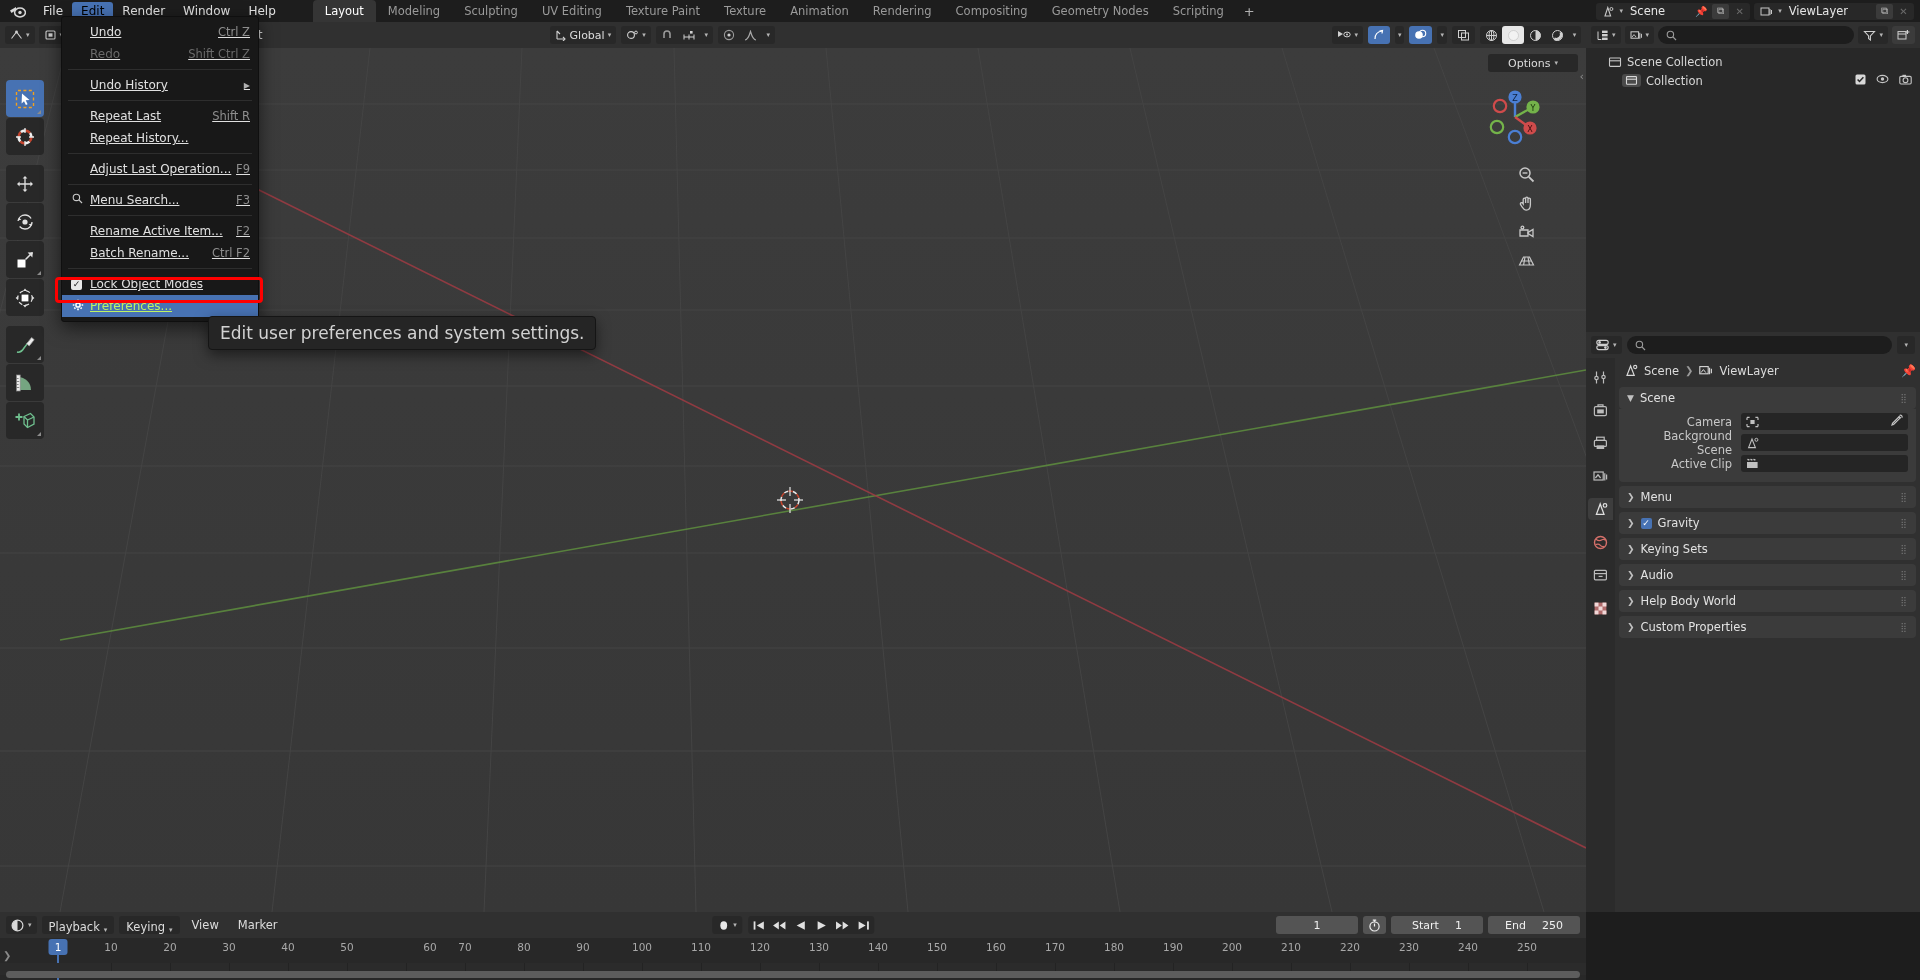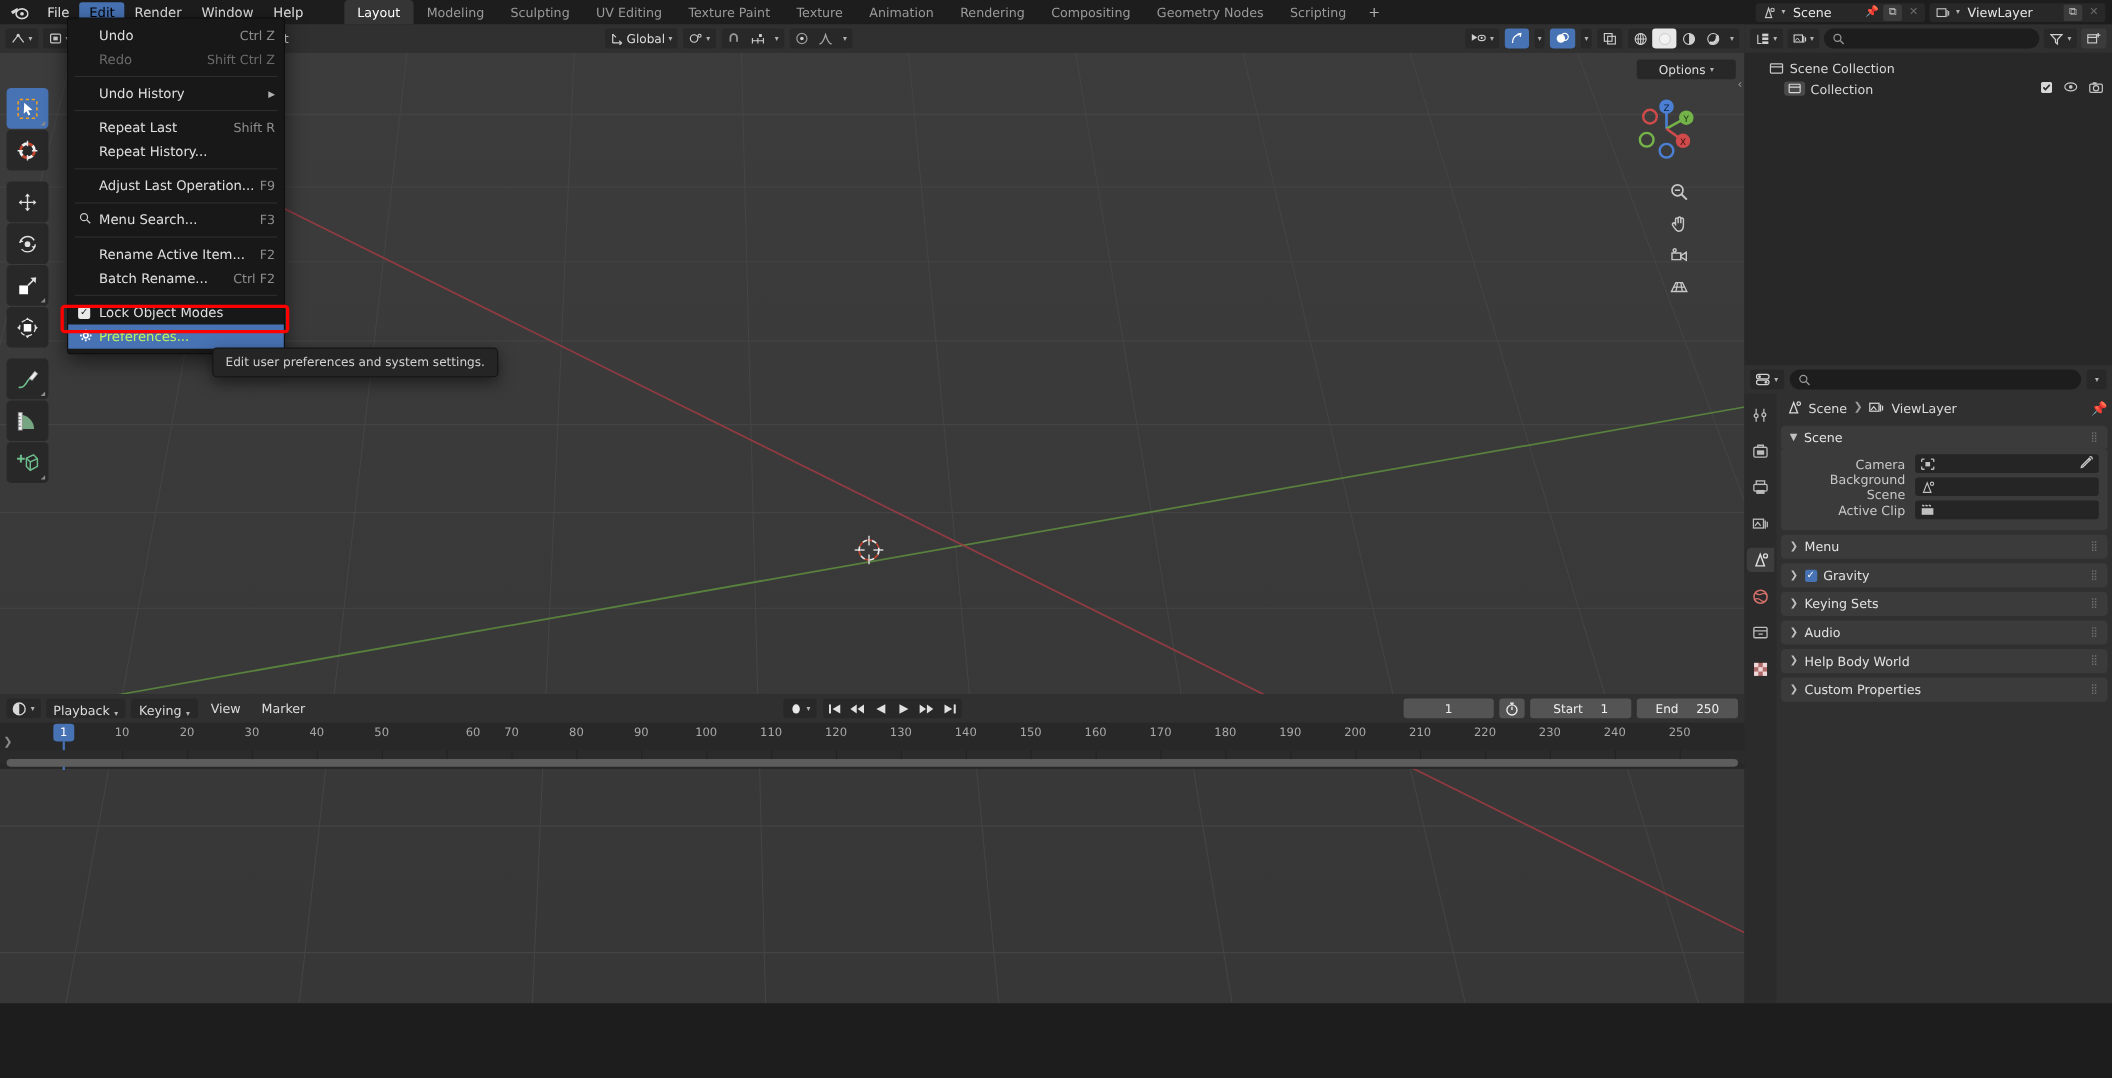--- a/index.html
+++ b/index.html
@@ -4,21 +4,21 @@
 <style>
   * { box-sizing: border-box; margin: 0; padding: 0; }
   html, body {
     width: 1920px; height: 980px;
     background: #1d1d1d;
     font-family: "DejaVu Sans", sans-serif;
     color: #e5e5e5;
     overflow: hidden;
     -webkit-font-smoothing: antialiased;
   }
-  #app { position: relative; width: 1920px; height: 699px; }
+  #app { position: relative; width: 1920px; height: 980px; }
 
   
   .topbar {
     position: absolute; top: 0; left: 0; width: 1920px; height: 22px;
     background: #1d1d1d; display: flex; align-items: center;
     font-size: 12px; z-index: 40;
   }
   .blender-logo { width: 34px; display: flex; align-items: center; justify-content: center; }
   .menu-root { padding: 2px 9px; font-size: 12px; color: #e2e2e2; border-radius: 3px; cursor: default; }
   .menu-root.active { background: #4772b3; color: #000000; }
@@ -92,37 +92,37 @@
   .nav-btns { position: absolute; right: 48px; top: 140px; display: flex; flex-direction: column; gap: 5px; z-index: 11; }
   .nav-btn { width: 24px; height: 24px; display: flex; align-items: center; justify-content: center; color: #c8c8c8; }
   .collapse-arrow { position: absolute; right: 2px; top: 48px; color: #909090; font-size: 11px; z-index: 11; }
 
   
   .dropdown {
     position: absolute; left: 61px; top: 16px; width: 198px;
     background: #181818; border: 1px solid #0f0f0f; border-radius: 3px;
     padding: 4px 0; z-index: 60; box-shadow: 0 6px 18px rgba(0,0,0,.55);
   }
-  .mi { display: flex; align-items: center; height: 22px; padding: 0 8px 0 28px; font-size: 12px; color: #e0e0e0; position: relative; }
+  .mi { display: flex; align-items: center; height: 22px; padding: 0 8px 0 28px; font-size: 12px; color: #e0e0e0; position: relative; text-decoration: underline; }
   .mi .lbl { flex: 1; }
   .mi .sc { color: #8e8e8e; font-size: 11.5px; }
   .mi.disabled .lbl, .mi.disabled .sc { color: #6a6a6a; }
   .mi.sel { background: #4772b3; color: #bef264; }
   .mi .ico { position: absolute; left: 8px; width: 15px; text-align: center; font-size: 11px; color: #c9c9c9; }
   .mi .arrow { color: #b0b0b0; font-size: 8px; }
   .msep { height: 1px; background: #2e2e2e; margin: 4px 6px; }
   .chk { position: absolute; left: 9px; width: 11px; height: 11px; background: #e8e8e8; border-radius: 2px; color:#1c1c1c; font-size:9px; display:flex; align-items:center; justify-content:center;}
   .hl-box {
     position: absolute; left: 55px; top: 277px; width: 208px; height: 26px;
     border: 3px solid #ff0000; border-radius: 4px; z-index: 70; pointer-events: none;
   }
   .tooltip {
-    position: absolute; left: 193px; top: 316px;
+    position: absolute; left: 208px; top: 316px;
     background: #252525; border: 1px solid #151515; border-radius: 4px;
-    padding: 6px 11px; font-size: 11px; color: #d2d2d2; z-index: 65;
+    padding: 6px 11px; font-size: 17px; color: #d2d2d2; z-index: 65;
     box-shadow: 0 5px 14px rgba(0,0,0,.5);
   }
 
   
   .outliner {
     position: absolute; right: 0; top: 22px; width: 334px; height: 310px;
     background: #282828;
   }
   .out-header { height: 26px; background: #303030; display: flex; align-items: center; padding: 0 5px; gap: 4px; }
   .searchbox {

